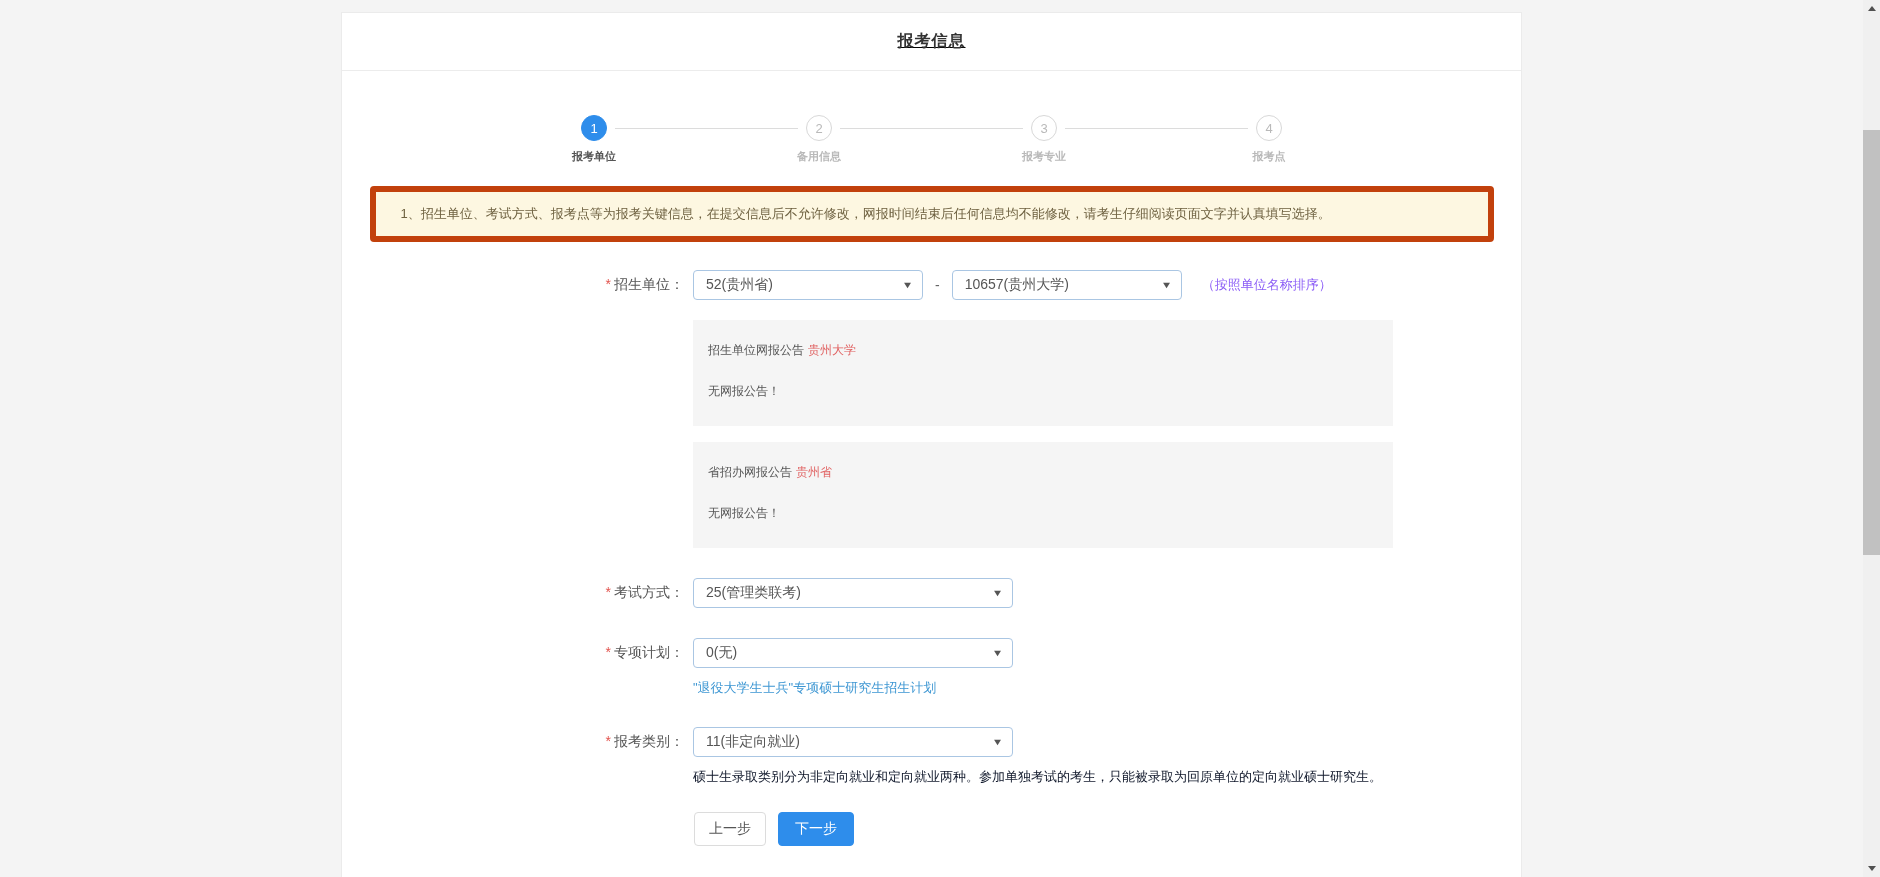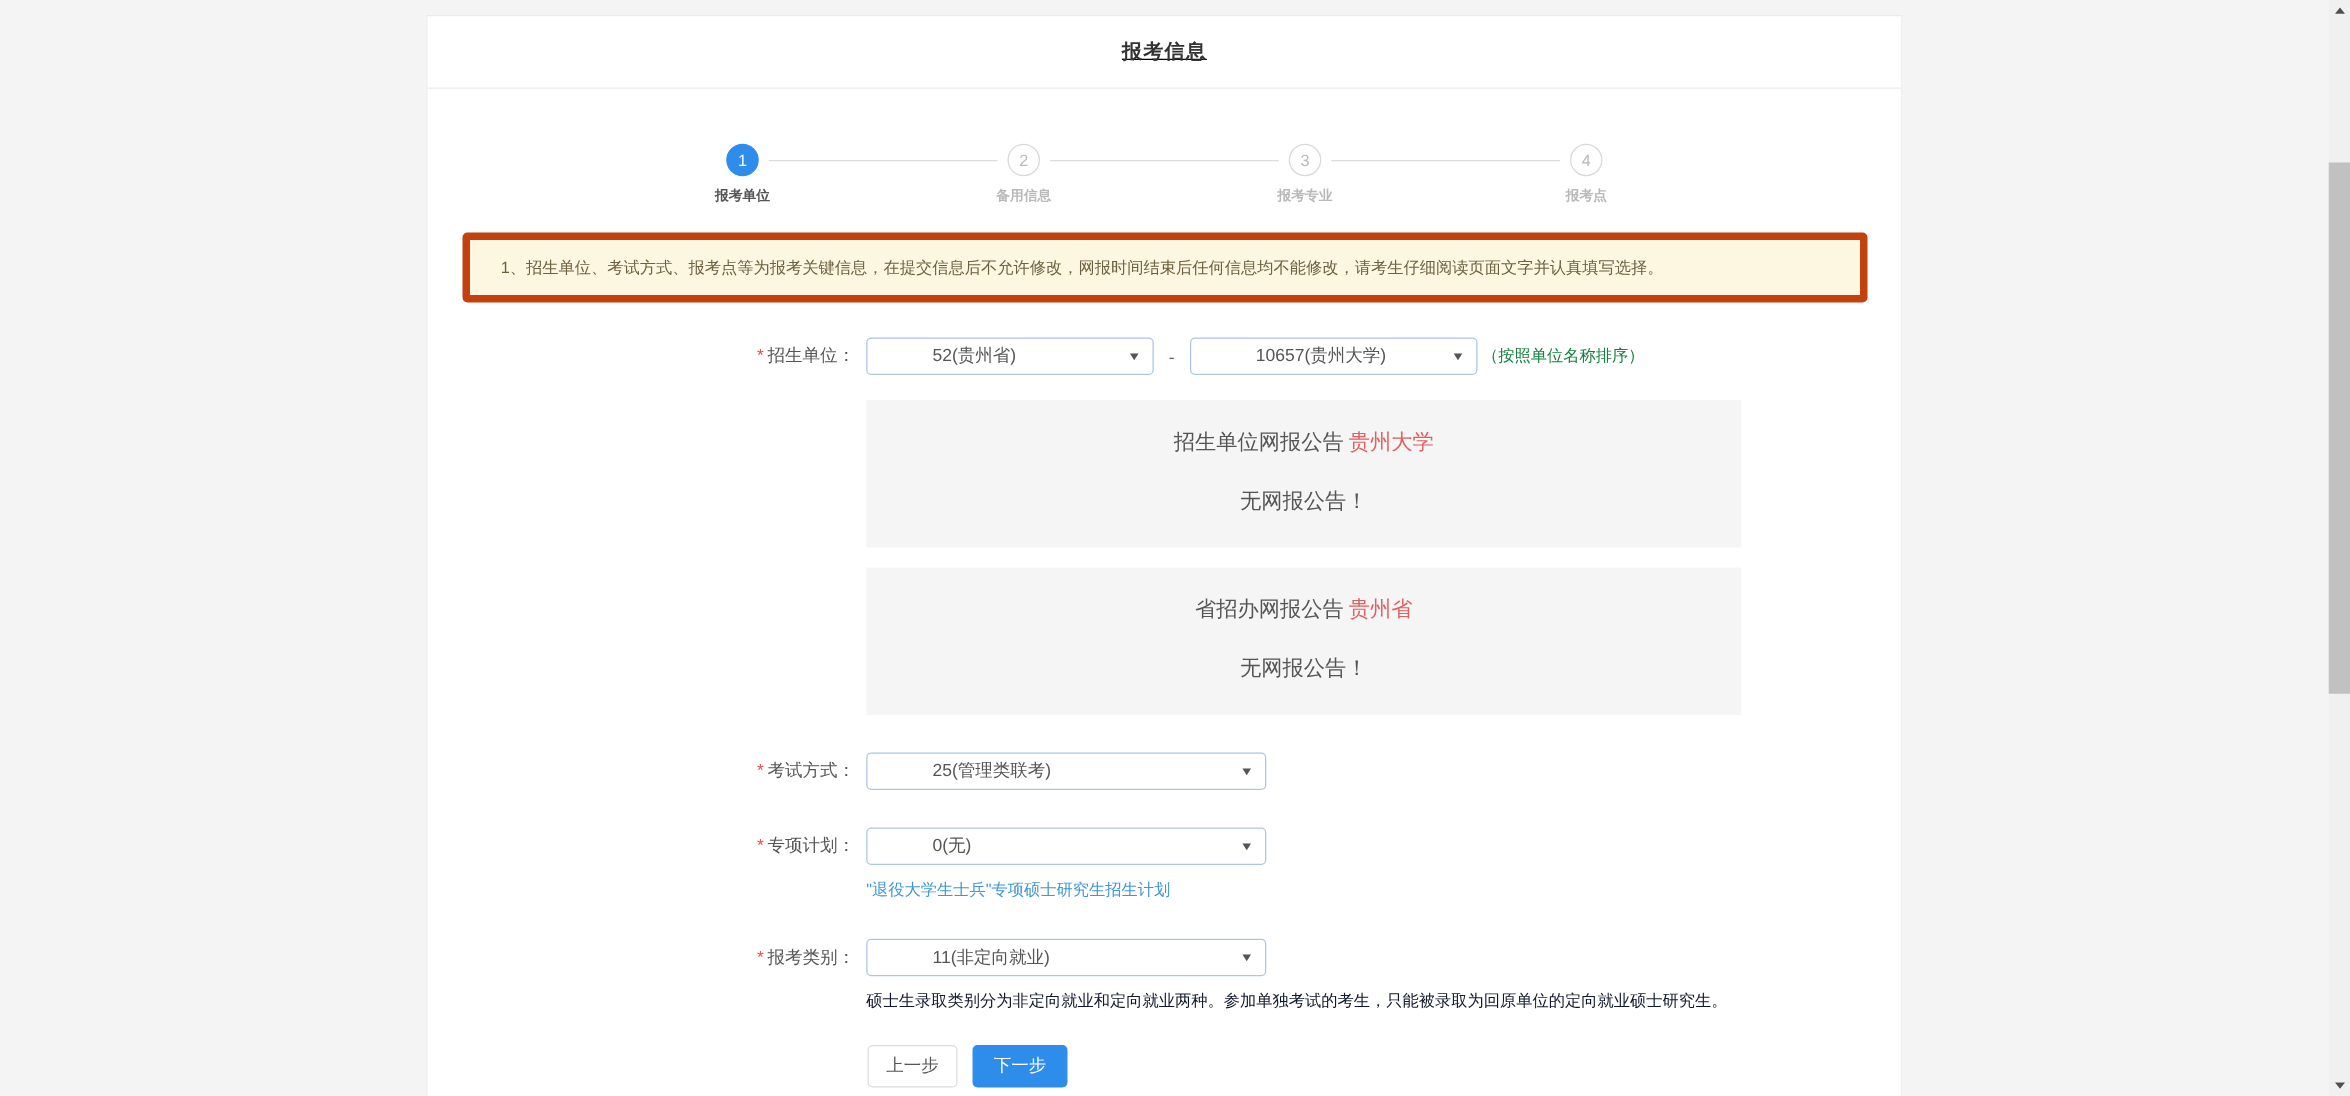--- a/index.html
+++ b/index.html
@@ -36,28 +36,28 @@
   .form { margin-top:28px; padding-bottom:20px; }
   .field-row { display:flex; align-items:center; margin-top:30px; }
   .field-row.first { margin-top:0; }
   .field-label { width:351px; padding-right:9px; text-align:right;
     font-size:14px; color:#555; flex:none; }
   .req { color:#e2534d; margin-right:3px; font-size:14px; }
 
   .select { height:30px; background:#fff; border:1px solid #aac6e3; border-radius:4px;
     display:flex; align-items:center; justify-content:space-between;
     padding:0 10px 0 12px; cursor:pointer; }
-  .select .val { font-size:14px; color:#555;margin-left:40px; }
+  .select .val { font-size:14px; color:#555; }
   .select .arr { font-size:9px; color:#555; transform:scaleX(1.3); }
   .w230 { width:230px; } .w296 { width:320px;justify-content:space-between; }
   .dash { margin:0 12px; color:#666; font-size:14px; }
-  .hint { margin-left:4px; font-size:13px; color:#15803d; }
+  .hint { margin-left:20px; font-size:13px; color:#8b5cf6; }
 
   .announce { width:700px; margin:20px 0 0 351px; background:#f5f5f5;
-    padding:22px 15px 26px; font-size:17px; color:#555;text-align:center; }
+    padding:22px 15px 26px; font-size:12px; color:#555; }
   .announce .ann-title { margin-bottom:24px; }
   .announce .ann-link { color:#e06060; margin-left:4px; cursor:pointer; }
 
   .sub-line { margin:11px 0 0 351px; font-size:13px; }
   .sub-line a { color:#3e97d3; text-decoration:none; cursor:pointer; }
   .sub-note { color:#0f172a; }
 
   .btn-row { margin:26px 0 0 352px; display:flex; }
   .btn { height:34px; border-radius:4px; font-size:14px; display:flex;
     align-items:center; justify-content:center; cursor:pointer; }

